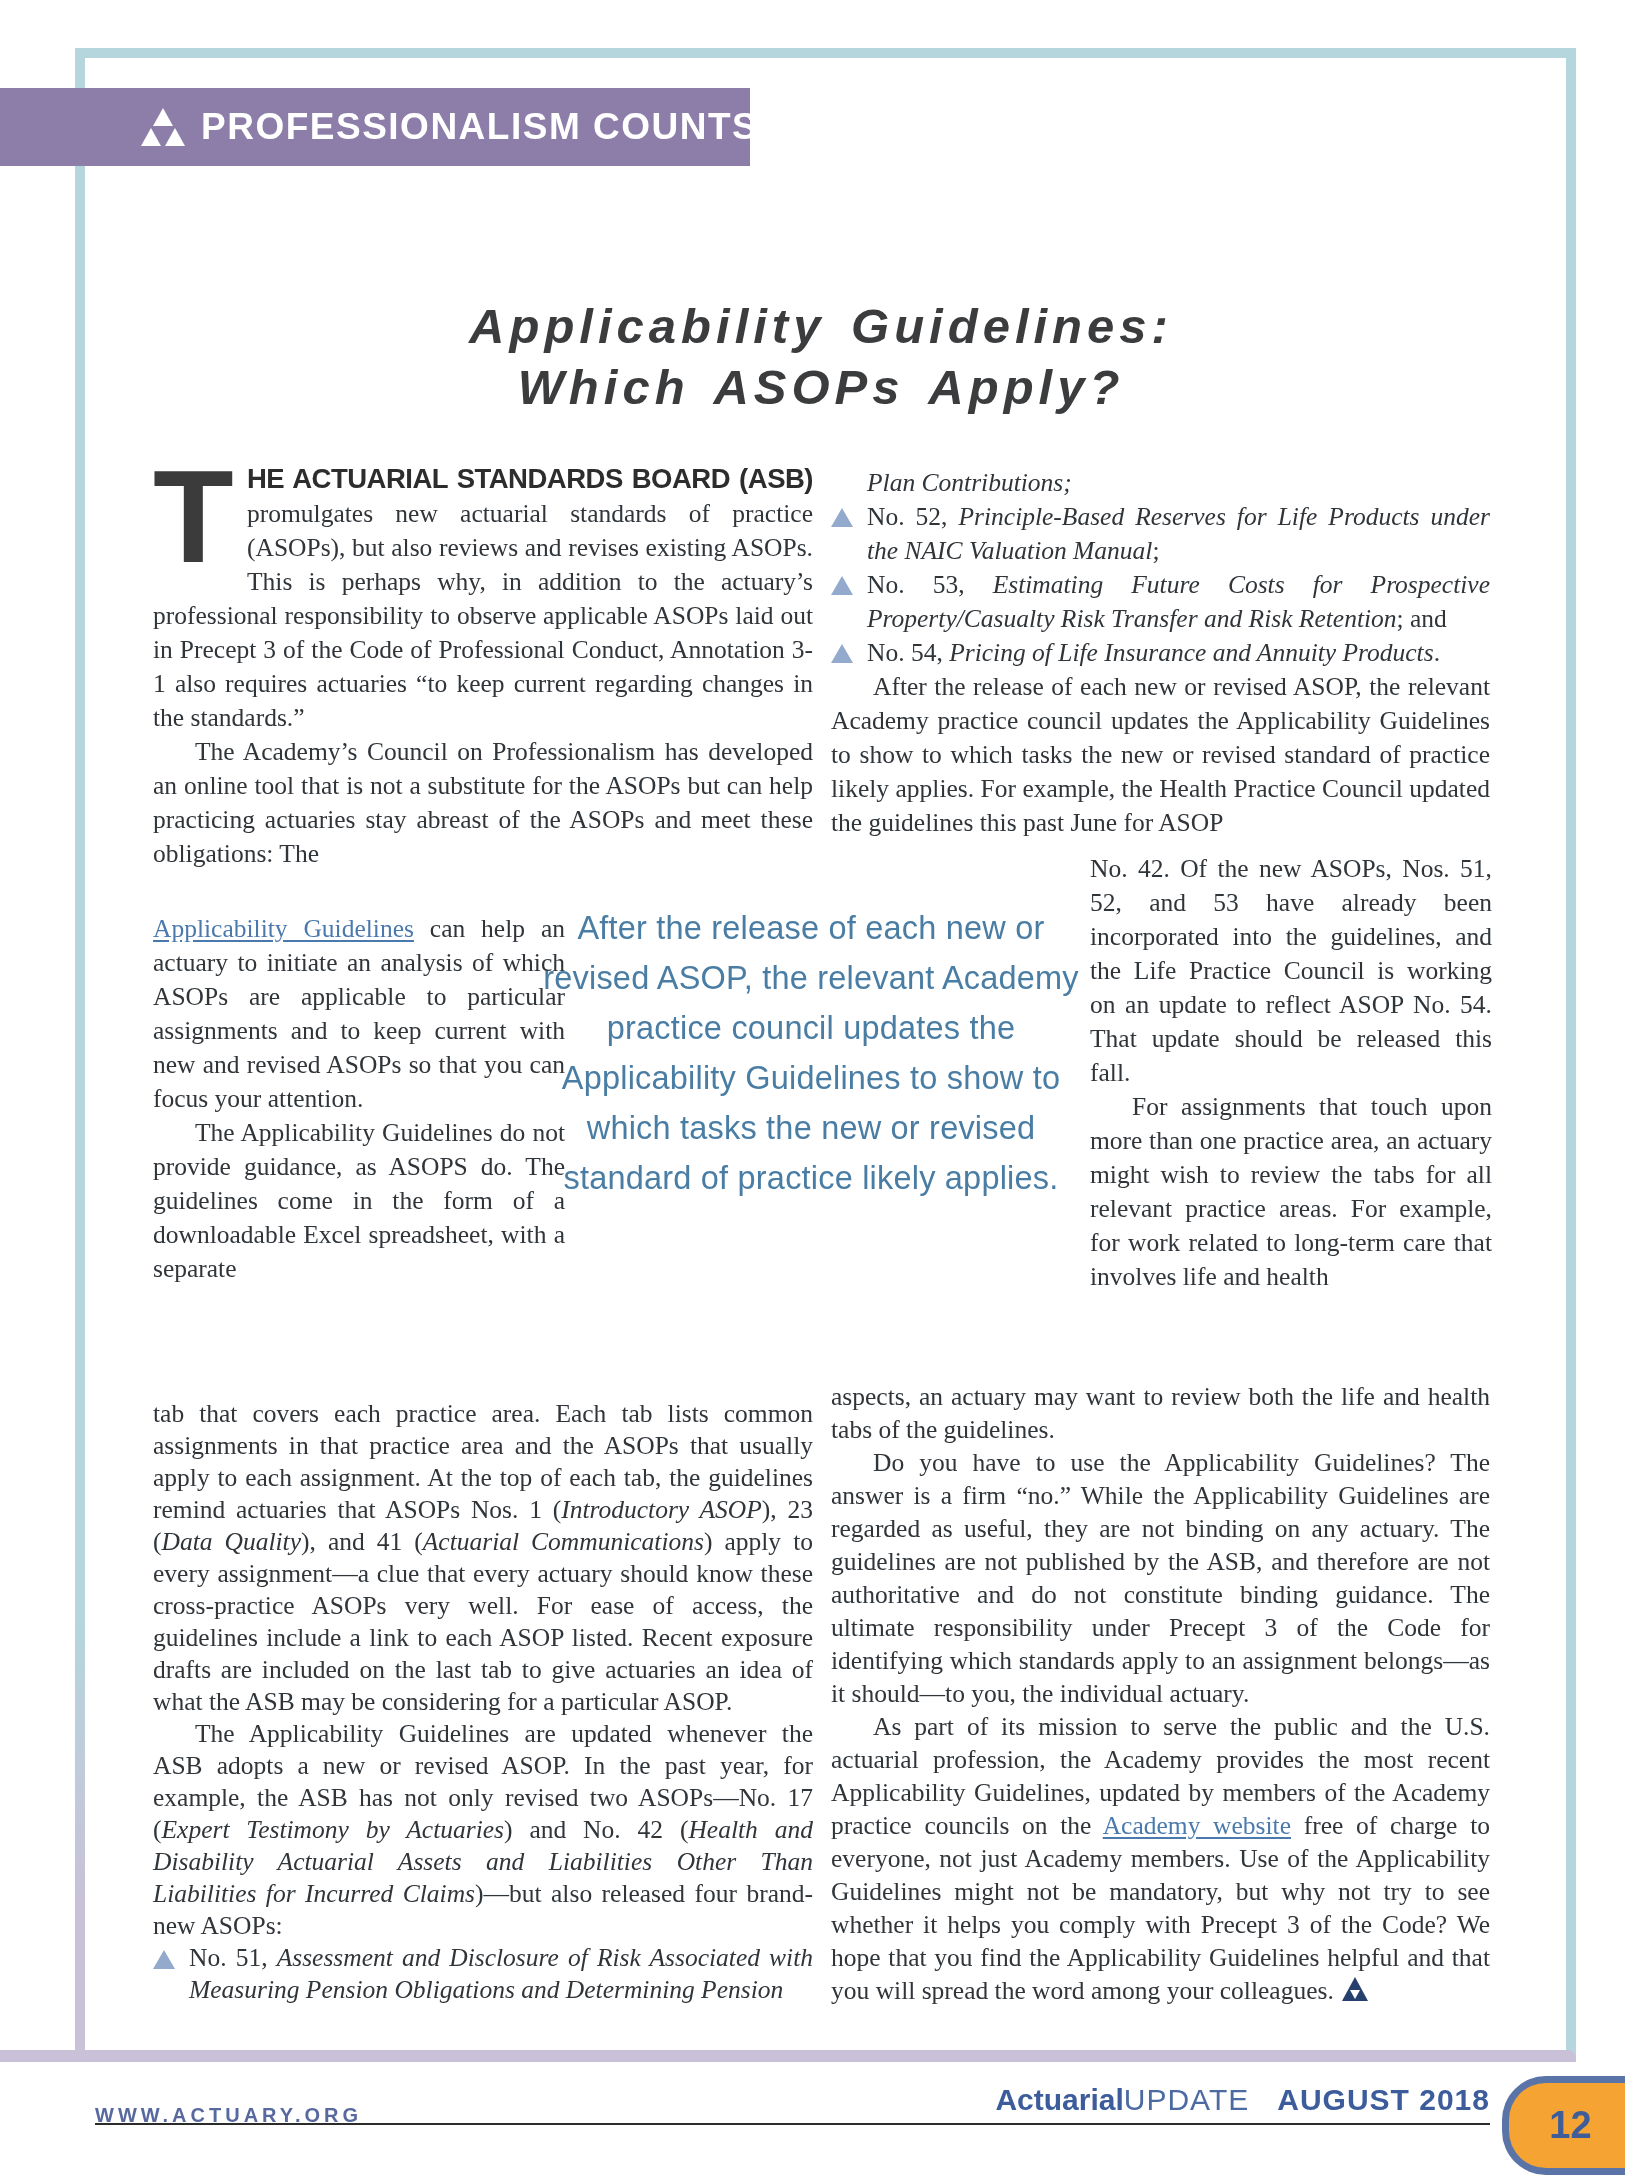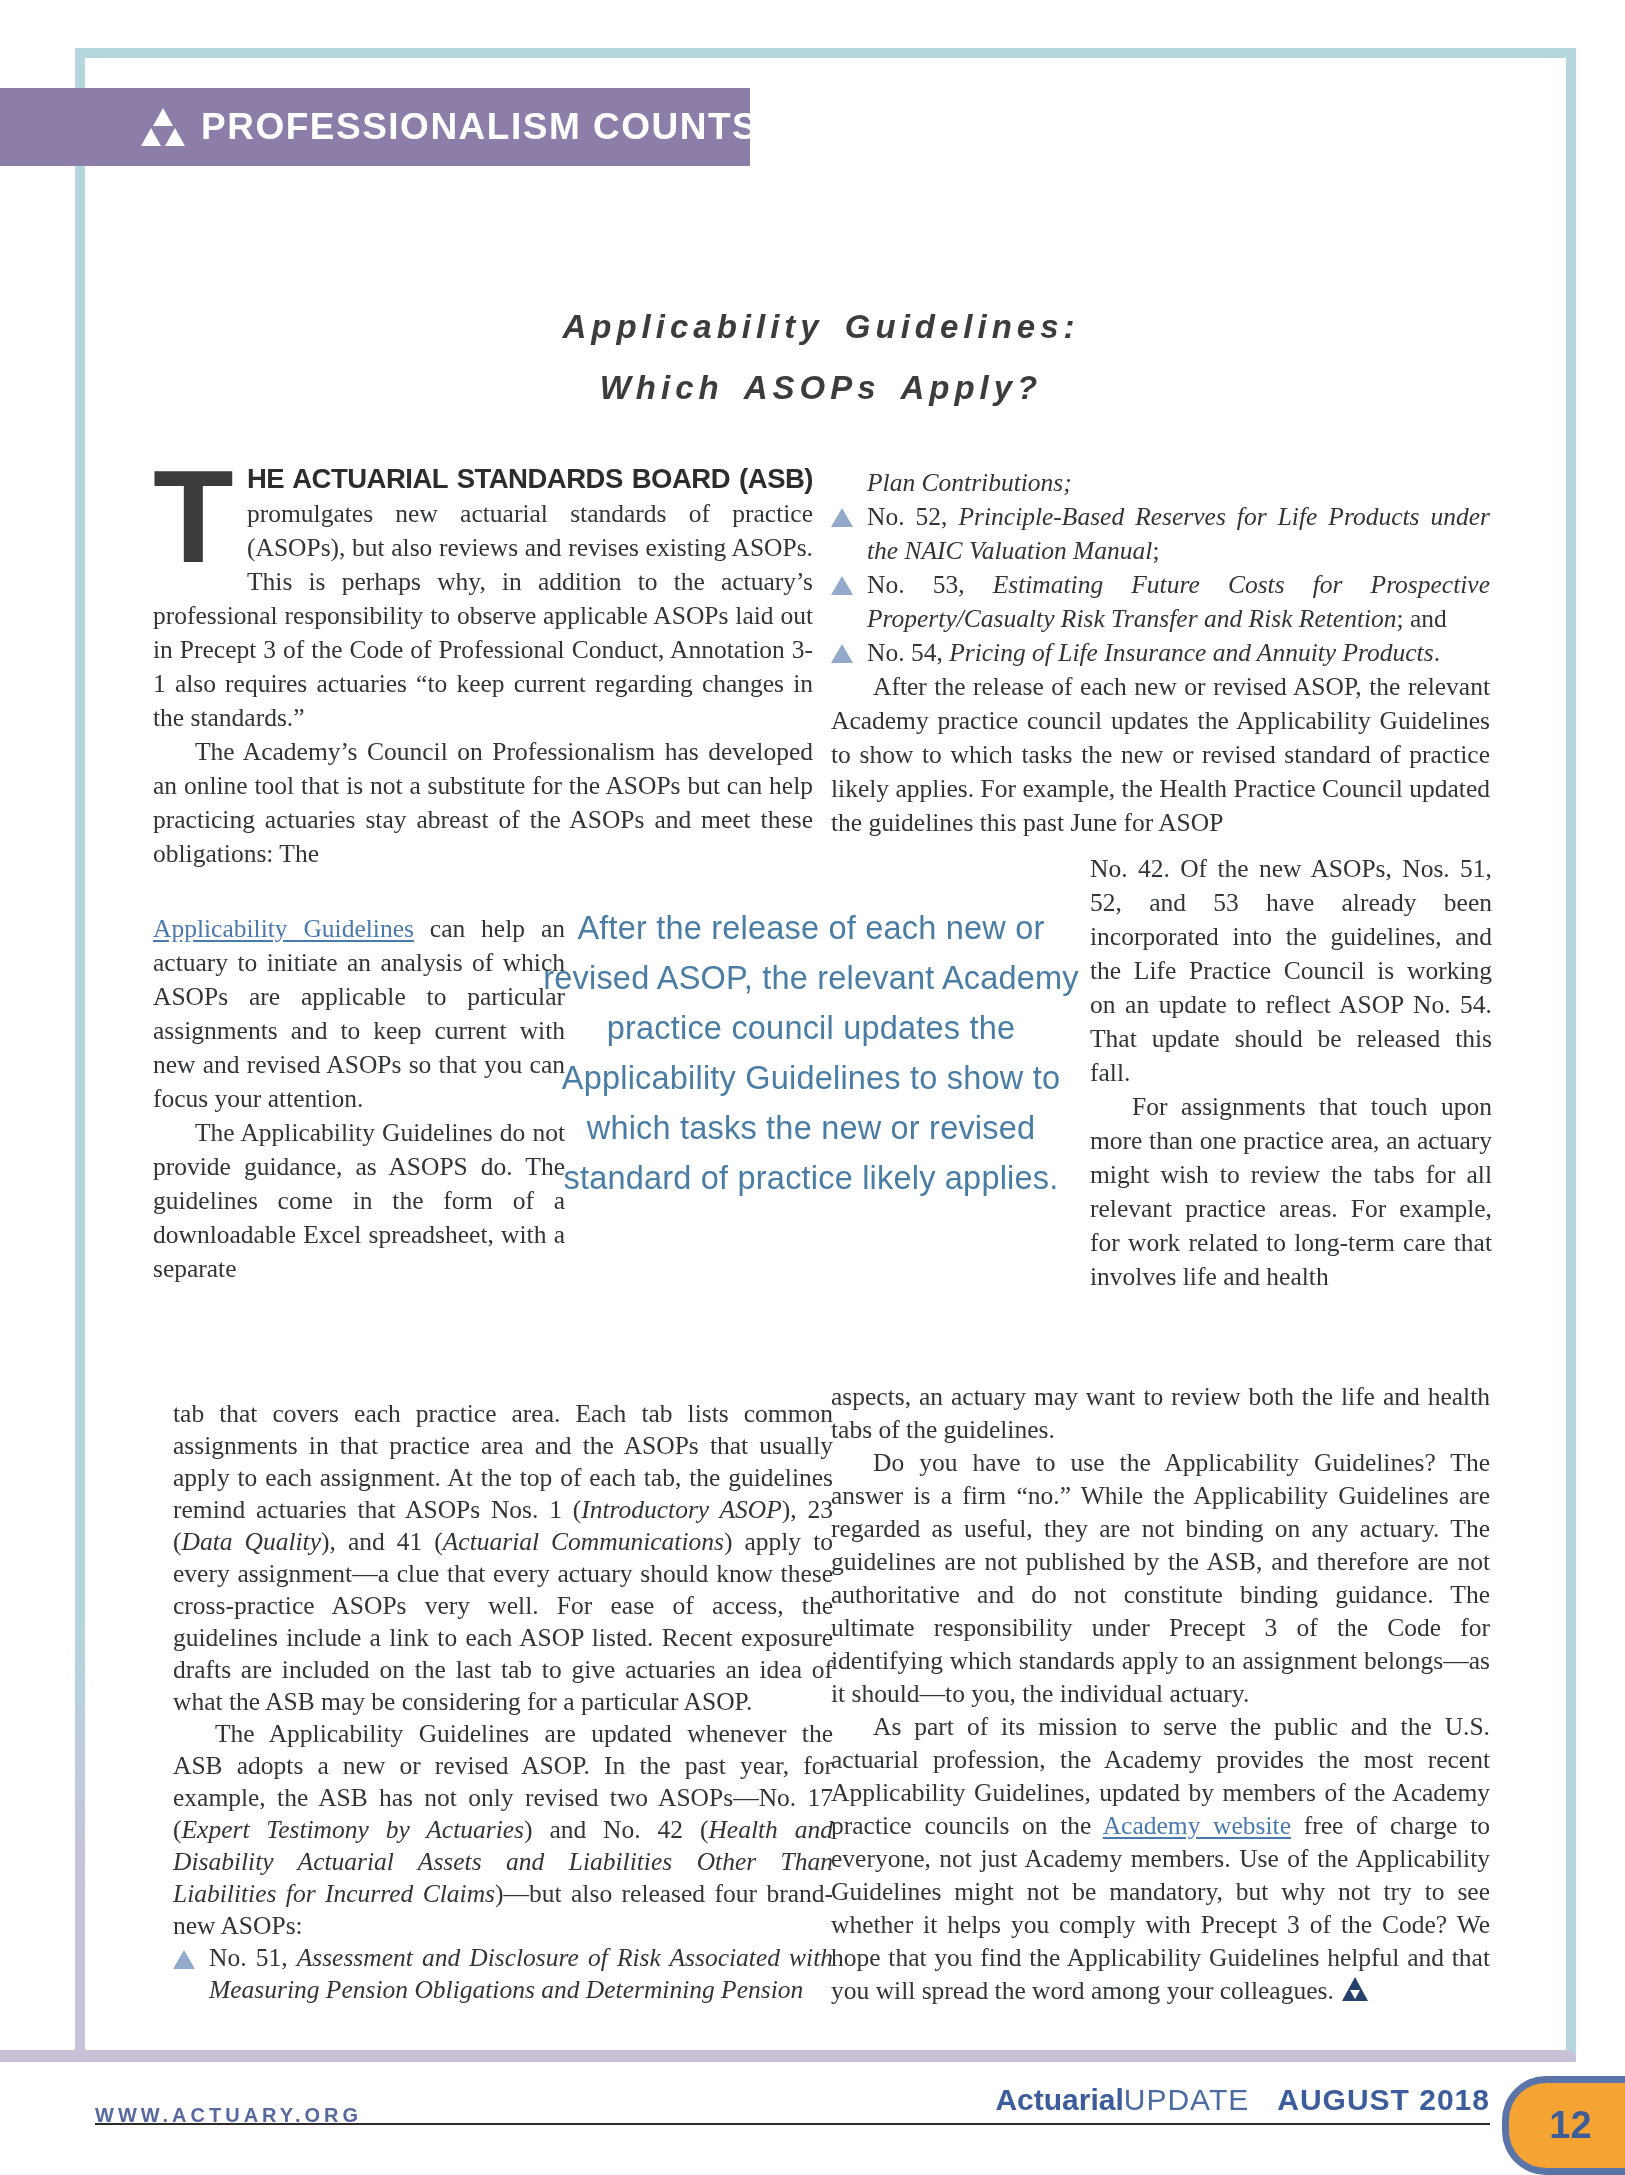--- a/index.html
+++ b/index.html
@@ -16,32 +16,32 @@
 
   
   .banner{left:0;top:88px;width:723px;height:78px;background:#8c7ea9;display:flex;align-items:center;padding-left:27px;}
   .banner-icon{margin-left:114px;width:44px;height:38px;flex:0 0 auto;}
   .banner-label{margin-left:16px;color:#ffffff;font-family:"Liberation Sans",sans-serif;
                 font-weight:700;font-size:37px;letter-spacing:1.5px;white-space:nowrap;}
 
   
   .headline{left:152px;top:296px;width:1338px;text-align:center;
             font-family:"Liberation Sans",sans-serif;font-weight:700;font-style:italic;
-            font-size:33px;line-height:61px;letter-spacing:5px;word-spacing:7px;color:#3b3c3e;}
+            font-size:49px;line-height:61px;letter-spacing:5px;word-spacing:7px;color:#3b3c3e;}
 
   
   .bodyblock{font-size:25.5px;line-height:34px;text-align:justify;}
   .bodyblock p{margin:0;}
   .indent{text-indent:42px;}
   em{font-style:italic;}
   a.link{color:#4a79ae;text-decoration:underline;text-underline-offset:3px;}
 
   .colL1{left:153px;top:462px;width:660px;}
   .colL2{left:153px;top:912px;width:412px;}
-  .colL3{left:153px;top:1398px;width:660px;line-height:32px;margin-left:20px;}
+  .colL3{left:153px;top:1398px;width:660px;line-height:32px;}
   .colR1{left:831px;top:466px;width:659px;}
   .colR2{left:1090px;top:852px;width:402px;}
   .colR3{left:831px;top:1380px;width:659px;line-height:33px;}
 
   .dropcap{float:left;width:80px;height:96px;margin:8px 14px 0 0;
            font-family:"Liberation Sans",sans-serif;font-weight:700;
            font-size:132px;line-height:94px;color:#3b3b3b;}
   .leadin{font-family:"Liberation Sans",sans-serif;font-weight:700;font-size:27.5px;
           letter-spacing:-0.5px;color:#2d2d2d;}
 

